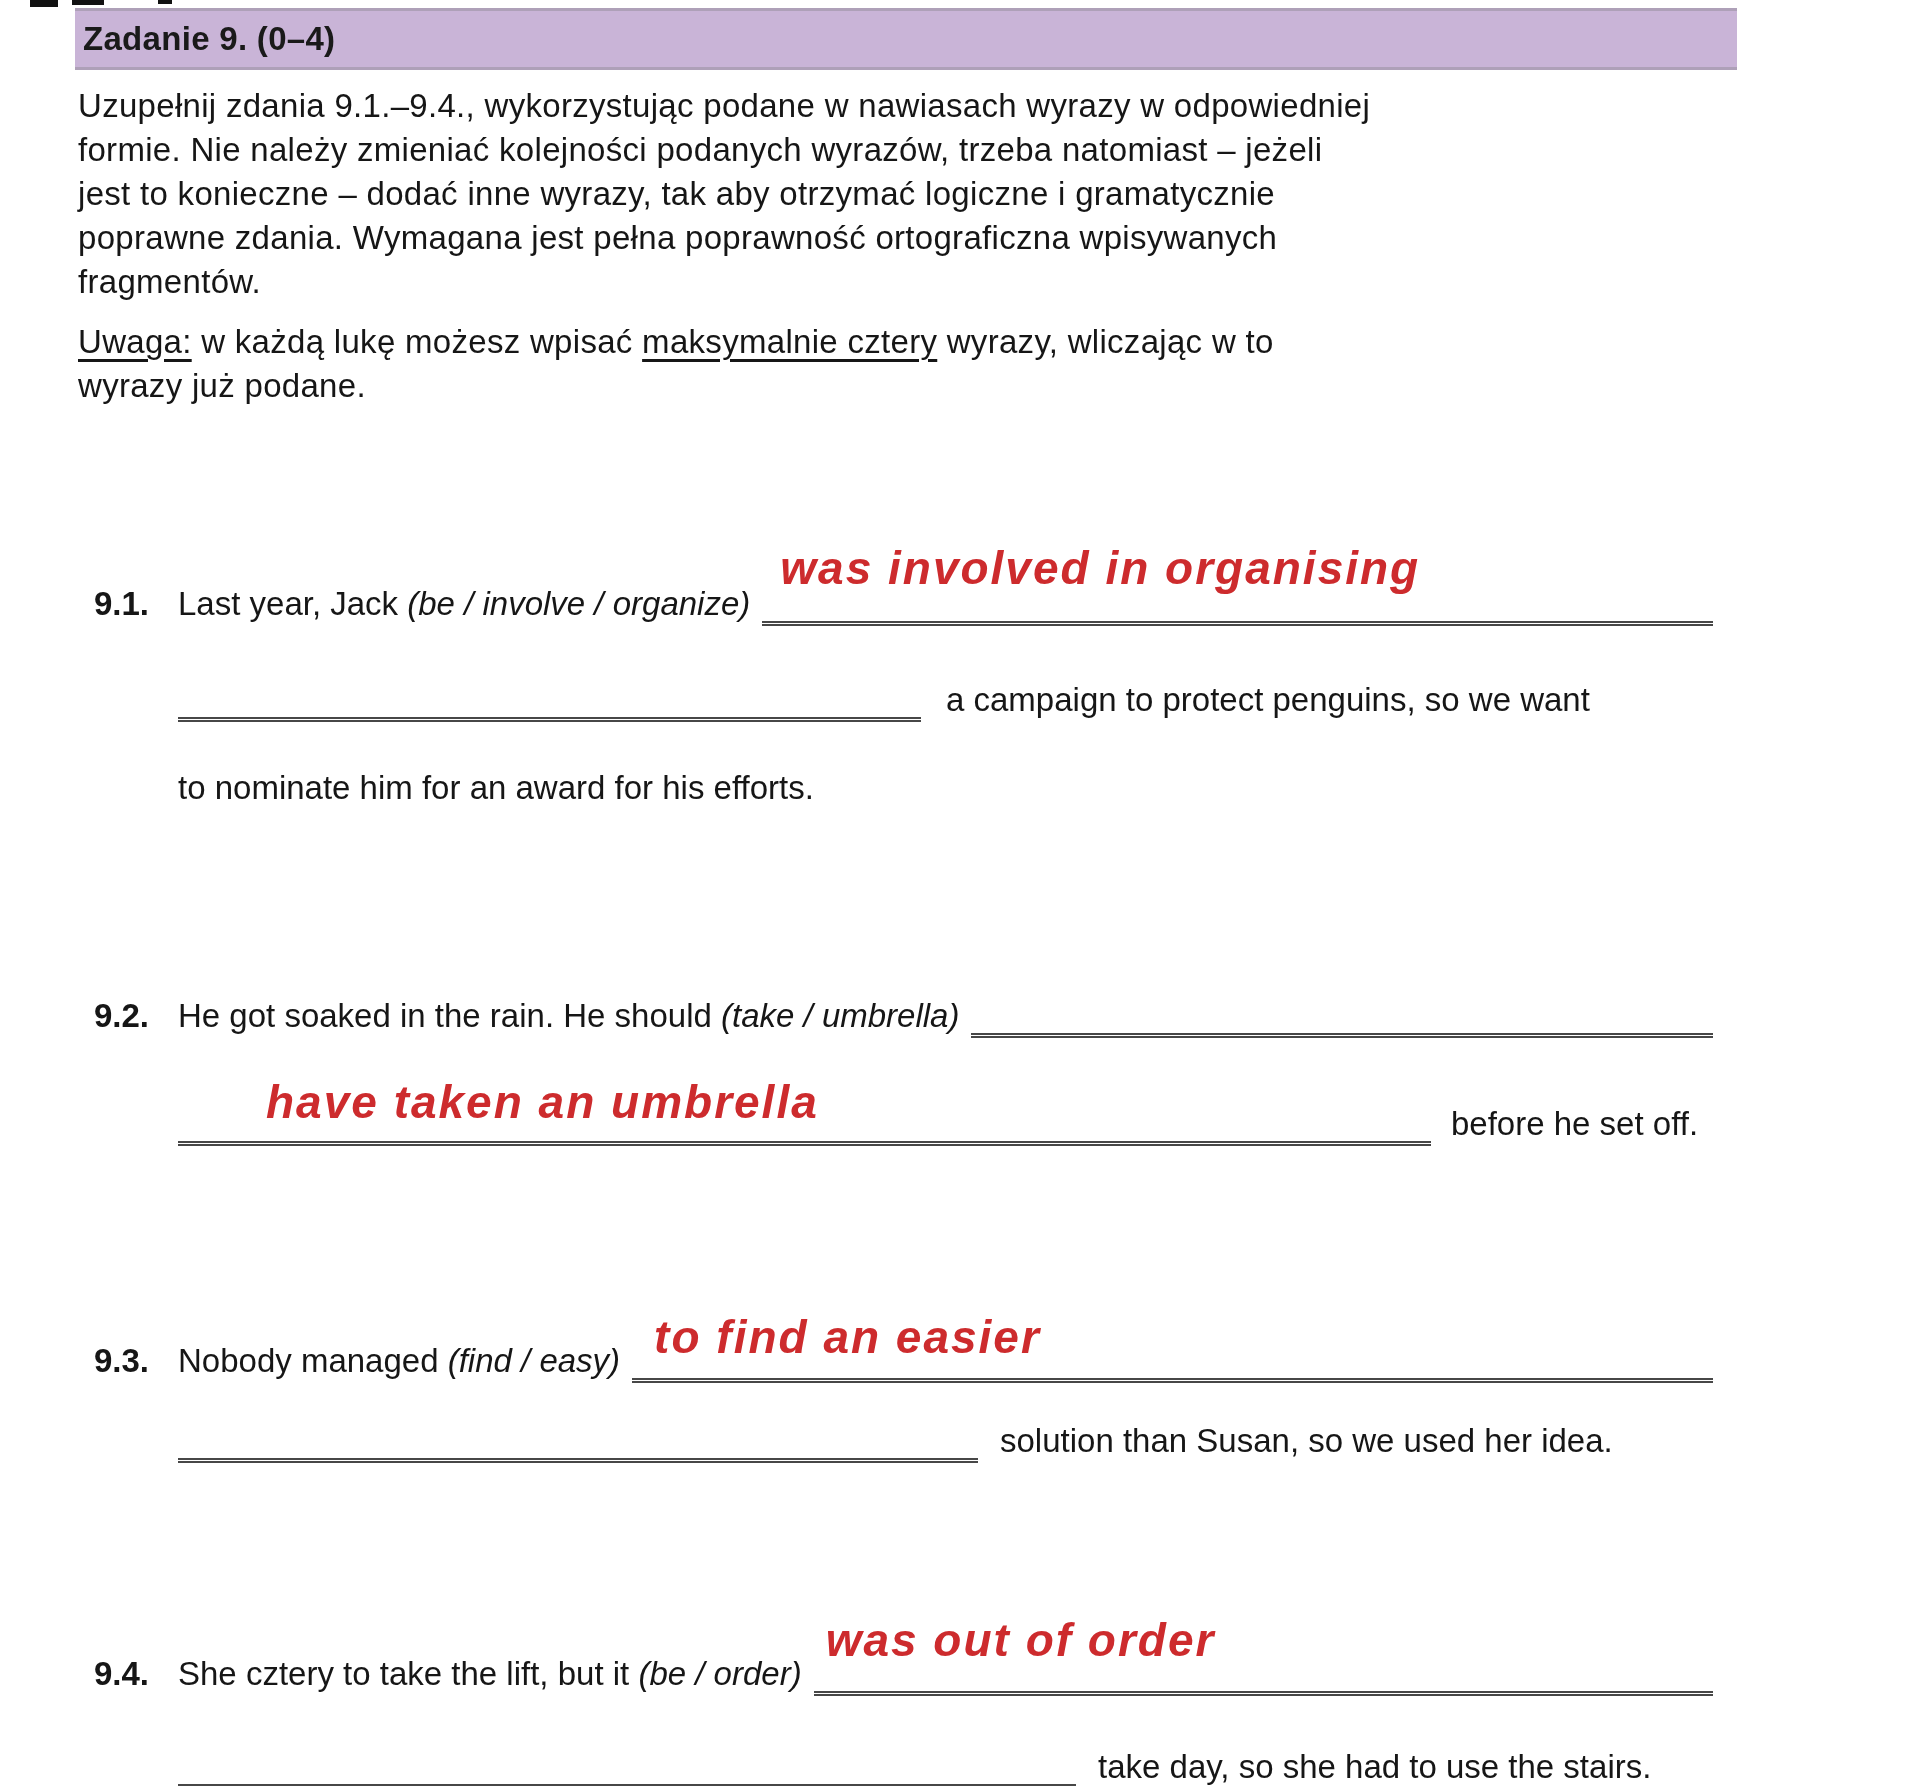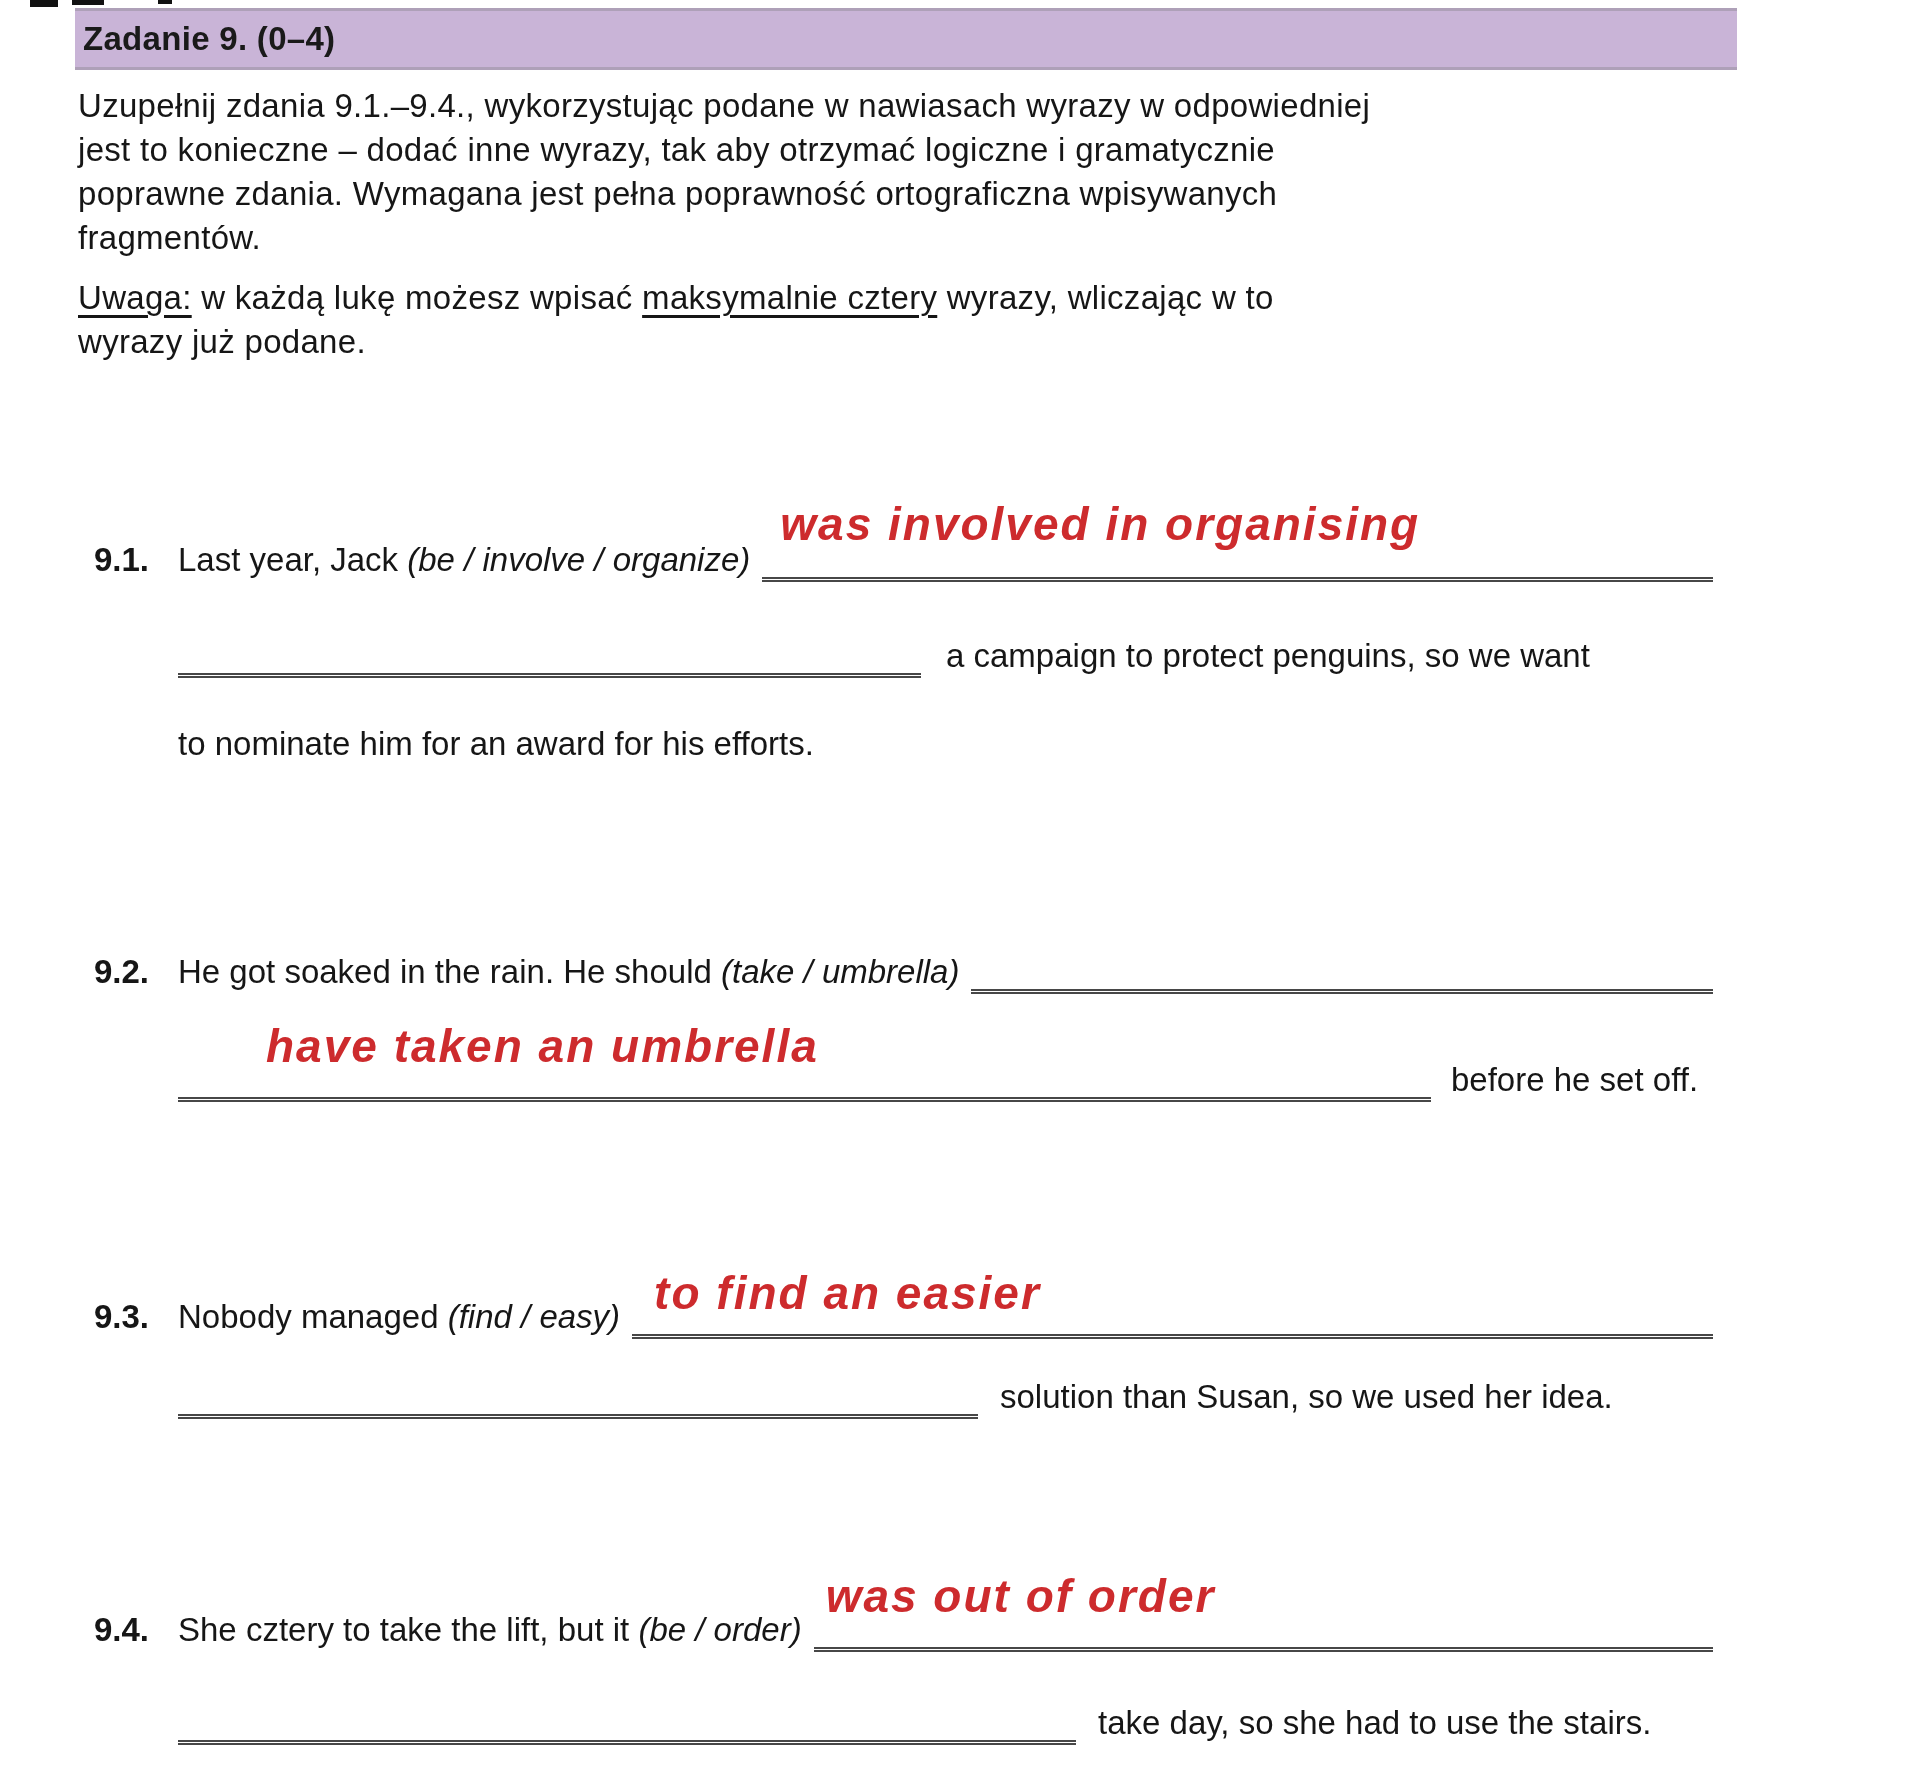--- a/index.html
+++ b/index.html
@@ -59,37 +59,38 @@
   .q1 .r2 .blank{width:743px;margin-right:25px;}
   .q2 .r2 .blank{width:1253px;margin-right:20px;}
   .q3 .r2 .blank{width:800px;margin-right:22px;}
   .q4 .r2 .blank{width:898px;margin-right:22px;}
 
   .answer{
     position:absolute;white-space:nowrap;color:var(--answer-red);
     font-weight:bold;font-size:46px;letter-spacing:2px;line-height:1;font-style:italic;
   }
   .q1 .answer{left:18px;bottom:30px;}
-  .q2 .answer{left:88px;bottom:28px;}
+  .q2 .answer{left:88px;bottom:16px;}
   .q3 .answer{left:22px;bottom:18px;}
   .q4 .answer{left:12px;bottom:28px;}
 </style>
 </head>
 <body>
 
 <div class="artifact a1"></div>
 <div class="artifact a2"></div>
 <div class="artifact a3"></div>
 
 <div class="header-bar">
   <span class="title">Zadanie 9. (0–4)</span>
 </div>
 
 <div class="instructions">
   <div>Uzupełnij zdania 9.1.–9.4., wykorzystując podane w nawiasach wyrazy w odpowiedniej</div>
+  <div>formie. Nie należy zmieniać kolejności podanych wyrazów, trzeba natomiast – jeżeli</div>
   <div>jest to konieczne – dodać inne wyrazy, tak aby otrzymać logiczne i gramatycznie</div>
   <div>poprawne zdania. Wymagana jest pełna poprawność ortograficzna wpisywanych</div>
   <div>fragmentów.</div>
   <div class="note"><span class="u">Uwaga:</span><span> w każdą lukę możesz wpisać </span><span class="u">maksymalnie cztery</span><span> wyrazy, wliczając w to</span></div>
   <div>wyrazy już podane.</div>
 </div>
 
 <div class="content">
 
   <div class="question q1">

